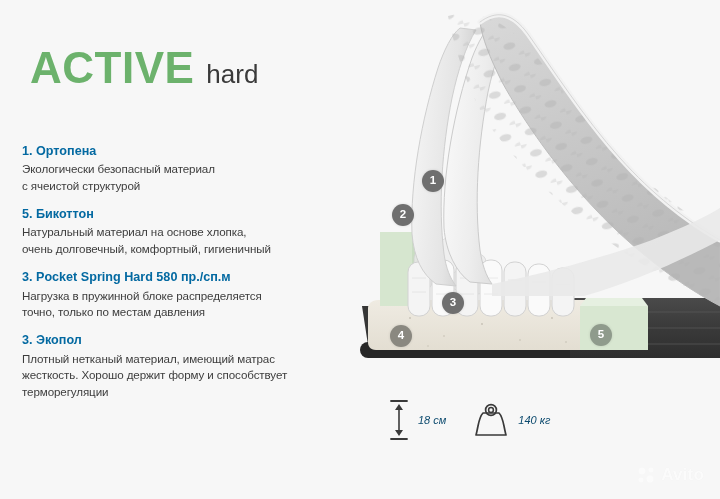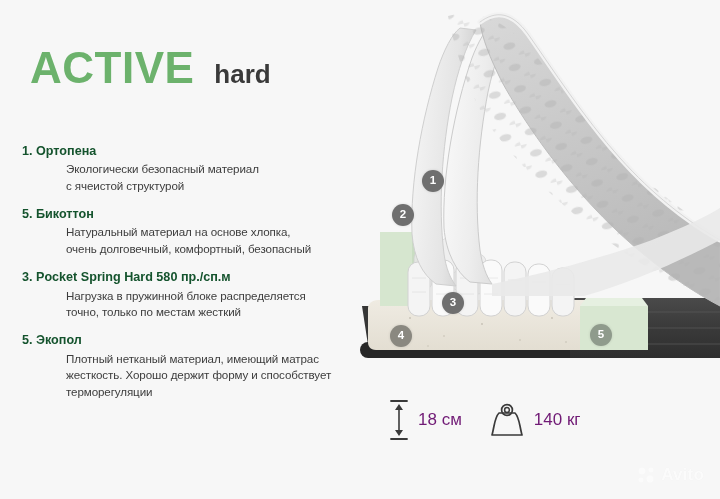--- a/index.html
+++ b/index.html
@@ -12,72 +12,72 @@
   #page {
     position: relative;
     width: 720px; height: 499px;
     background: #f7f7f7;
   }
 
   
   .title-block {
     position: absolute;
     left: 30px; top: 46px;
-    display: flex; align-items: baseline; gap: 20px;
+    display: flex; align-items: baseline; gap: 12px;
   }
   .title-main {
     font-size: 44px;
     font-weight: 700;
     color: #6cb26c;
     letter-spacing: 0.5px;
     line-height: 1;
   }
   .title-sub {
     font-size: 26px;
-    font-weight: 700;
+    font-weight: 400;
     color: #3a3a3a;
     line-height: 1;
   }
 
   
   .features {
     position: absolute;
     left: 22px; top: 142px;
     width: 340px;
   }
   .feature { margin-bottom: 11px; }
   .feature-title {
     font-size: 12.6px;
     font-weight: 700;
-    color: #14532d;
+    color: #0369a1;
     line-height: 1.45;
     margin-bottom: 1px;
   }
   .feature-desc {
     font-size: 11.6px;
     font-weight: 400;
     color: #3d3d3d;
     line-height: 1.42;
     letter-spacing: -0.1px;
-    margin-left: 44px;
   }
 
   
   .specs {
     position: absolute;
     left: 388px; top: 398px;
     display: flex;
     align-items: center;
     gap: 26px;
   }
   .spec { display: flex; align-items: center; gap: 8px; }
   .spec-label {
-    font-size: 17px;
-    color: #701a75;
+    font-size: 11px;
+    color: #0c4a6e;
     white-space: nowrap;
+    font-style: italic;
   }
   .spec-icon { display: block; }
 
   
   .mattress {
     position: absolute;
     left: 352px; top: 6px;
     width: 368px; height: 372px;
   }
   .mattress svg { display: block; }
@@ -129,29 +129,29 @@
 
   <div class="features">
     <div class="feature">
       <div class="feature-title">1. Ортопена</div>
       <div class="feature-desc" style="white-space:pre-line">Экологически безопасный материал
 с ячеистой структурой</div>
     </div>
     <div class="feature">
       <div class="feature-title">5. Бикоттон</div>
       <div class="feature-desc" style="white-space:pre-line">Натуральный материал на основе хлопка,
-очень долговечный, комфортный, безопасный</div>
+очень долговечный, комфортный, гигиеничный</div>
     </div>
     <div class="feature">
       <div class="feature-title">3. Pocket Spring Hard 580 пр./сп.м</div>
       <div class="feature-desc" style="white-space:pre-line">Нагрузка в пружинной блоке распределяется
-точно, только по местам жесткий</div>
+точно, только по местам давления</div>
     </div>
     <div class="feature">
-      <div class="feature-title">5. Экопол</div>
+      <div class="feature-title">3. Экопол</div>
       <div class="feature-desc" style="white-space:pre-line">Плотный нетканый материал, имеющий матрас
 жесткость. Хорошо держит форму и способствует
 терморегуляции</div>
     </div>
   </div>
 
   <div class="mattress">
     <svg width="368" height="372" viewBox="0 0 368 372" xmlns="http://www.w3.org/2000/svg">
       <defs>
         <linearGradient id="gTop" x1="0" y1="0" x2="0.4" y2="1">

